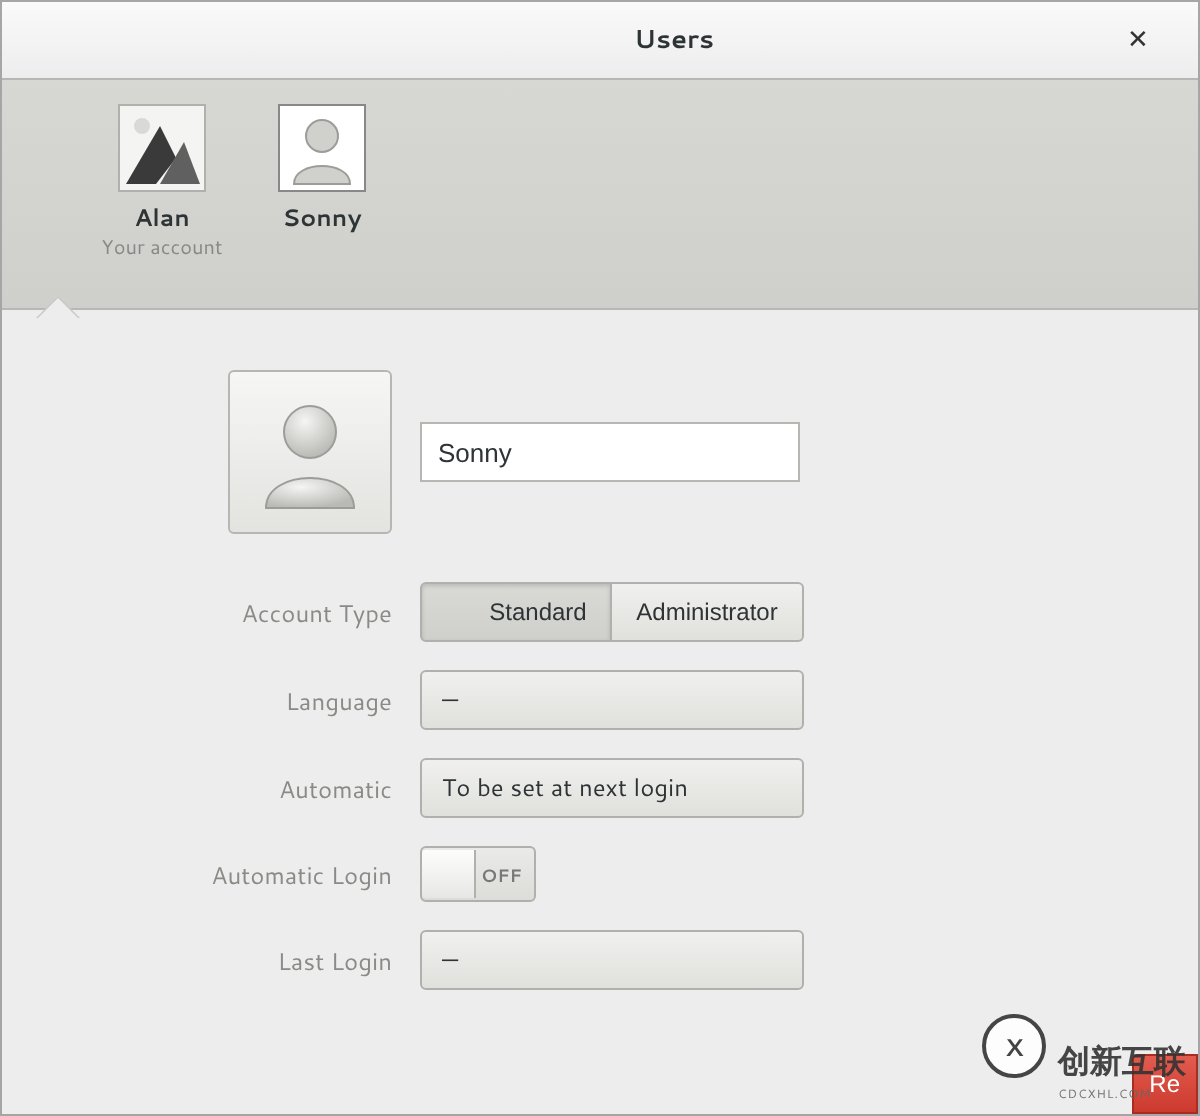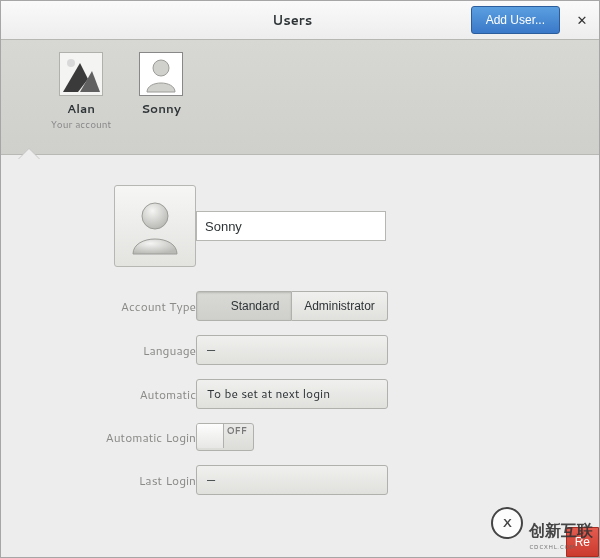--- a/index.html
+++ b/index.html
@@ -1,60 +1,59 @@
 <!DOCTYPE html>
 <html><head>
 <meta charset="utf-8">
 <style>
 html,body{margin:0;padding:0;font-family:Cantarell,"Segoe UI",Helvetica,Arial,sans-serif;font-size:13px;color:#2e3436;background:#ededed;}
 .window{width:600px;height:558px;background:#ededed;position:relative;overflow:hidden;border:1px solid #a6a6a6;box-sizing:border-box;}
-.titlebar{height:38px;background:linear-gradient(#fafafa,#ededed);border-bottom:1px solid #b6b6b3;display:flex;align-items:center;padding:0 3px;}
+.titlebar{height:38px;background:linear-gradient(#fafafa,#ededed);border-bottom:1px solid #b6b6b3;display:flex;align-items:center;padding:0 16px;}
 .titlebar .title{flex:1;text-align:center;font-weight:bold;font-size:13px;color:#2e3436;}
 .titlebar .add-btn{background:linear-gradient(#5b9fe0,#3a78c8);color:#fff;border:1px solid #2b5c9c;border-radius:3px;padding:6px 14px;font-size:12px;cursor:pointer;}
 .titlebar .close-btn{width:28px;height:28px;margin-left:8px;display:flex;align-items:center;justify-content:center;font-size:13px;color:#333;cursor:pointer;border-radius:3px;}
 .user-strip{height:115px;background:linear-gradient(#d7d7d4,#cfcfcc);border-bottom:1px solid #b8b8b5;display:flex;align-items:flex-start;padding:12px 40px 0 40px;box-sizing:border-box;position:relative;}
 .user-tile{display:flex;flex-direction:column;align-items:center;width:80px;cursor:pointer;}
 .user-tile .avatar-box{width:42px;height:42px;border:1px solid #b0b0ad;background:#fff;display:flex;align-items:center;justify-content:center;overflow:hidden;}
 .user-tile.selected .avatar-box{border:1px solid #888;box-shadow:0 0 0 1px #fff inset;}
 .user-tile .uname{margin-top:4px;font-weight:bold;font-size:12px;color:#2e3436;}
 .user-tile .sub{font-size:10px;color:#888;}
 .arrow-notch{position:absolute;left:18px;top:148px;width:0;height:0;border-left:10px solid transparent;border-right:10px solid transparent;border-bottom:10px solid #ededed;}
 .arrow-notch-border{position:absolute;left:17px;top:147px;width:0;height:0;border-left:11px solid transparent;border-right:11px solid transparent;border-bottom:11px solid #c8c8c5;}
 .content{padding:30px 50px 20px 50px;}
 .row{display:flex;align-items:center;margin-bottom:14px;}
-.row .lbl{width:145px;text-align:right;padding-right:0;color:#8a8a87;font-size:12px;}
+.row .lbl{width:145px;text-align:right;padding-right:14px;color:#8a8a87;font-size:12px;}
 .row .ctrl{flex:1;}
 .big-avatar{width:80px;height:80px;border:1px solid #b6b6b3;border-radius:3px;background:linear-gradient(#f6f6f5,#e3e3e0);display:flex;align-items:center;justify-content:center;}
 .name-input{width:190px;height:30px;border:1px solid #b6b6b3;background:#fff;padding:0 8px;font-size:13px;color:#2e3436;box-sizing:border-box;}
 .seg{display:flex;}
 .seg button{height:30px;width:96px;border:1px solid #b0b0ad;background:linear-gradient(#f0f0ee,#e0e0dd);color:#2e3436;font-size:12px;cursor:pointer;}
 .seg button:first-child{border-radius:3px 0 0 3px;padding-left:28px;}
 .seg button:last-child{border-radius:0 3px 3px 0;border-left:none;}
 .seg button.active{background:linear-gradient(#d9d9d6,#cfcfcc);box-shadow:inset 0 1px 2px rgba(0,0,0,.15);}
 .flatbtn{display:block;width:192px;height:30px;border:1px solid #b0b0ad;background:linear-gradient(#f0f0ee,#e0e0dd);font-size:12px;color:#2e3436;text-align:left;padding:0 10px;line-height:28px;border-radius:3px;cursor:pointer;box-sizing:border-box;}
 .switch{display:flex;align-items:center;}
-.switch .track{width:56px;height:26px;border:1px solid #b0b0ad;border-radius:3px;background:linear-gradient(#eaeae8,#dcdcd9);display:flex;position:relative;cursor:pointer;}
+.switch .track{width:56px;height:26px;border:1px solid #b0b0ad;border-radius:3px;background:linear-gradient(#eaeae8,#dcdcd9);display:flex;align-items:center;position:relative;cursor:pointer;}
 .switch .knob{width:26px;height:24px;background:linear-gradient(#fdfdfd,#e7e7e5);border-right:1px solid #b0b0ad;border-radius:2px 0 0 2px;}
 .switch .state{position:absolute;right:6px;font-size:9px;color:#777;font-weight:bold;}
 .bottom-btn{position:absolute;right:0;bottom:0;background:linear-gradient(#e35b4f,#cc3a2e);color:#fff;border:1px solid #a82c22;border-radius:3px 0 0 0;padding:7px 8px;font-size:12px;text-align:right;}
 .watermark{position:absolute;right:6px;bottom:6px;display:flex;align-items:center;gap:6px;opacity:.9;}
 .watermark .wm-badge{width:28px;height:28px;border:2px solid #333;border-radius:50%;display:flex;align-items:center;justify-content:center;font-weight:bold;font-size:12px;color:#333;background:#fff;}
 .watermark .wm-text{font-size:16px;font-weight:bold;color:#333;margin-top:24px;}
 .watermark .wm-sub{font-size:6px;color:#666;letter-spacing:.5px;}
 svg{display:block;}
 </style>
 </head>
 <body>
 
 <div class="window">
 
   <div class="titlebar">
     <div style="width:110px"></div>
     <div class="title">Users</div>
-    <button class="add-btn">Add User...</button>
     <div class="close-btn">
       <span>✕</span>
     </div>
   </div>
 
   <div class="user-strip">
     <div class="user-tile">
       <div class="avatar-box">
         <svg width="42" height="42" viewBox="0 0 42 42">
           <rect width="42" height="42" fill="#f4f4f2"></rect>

